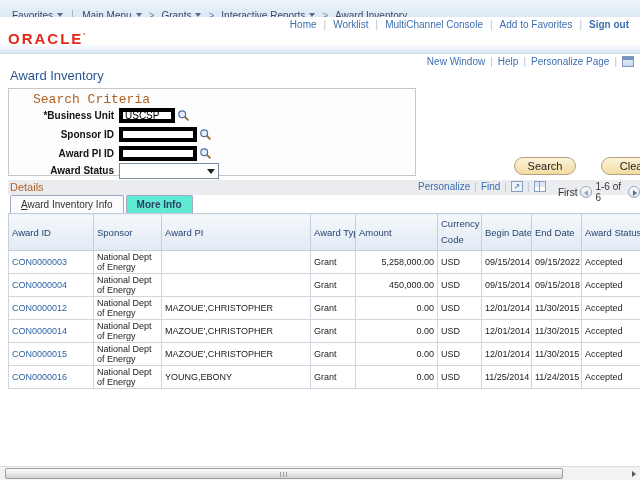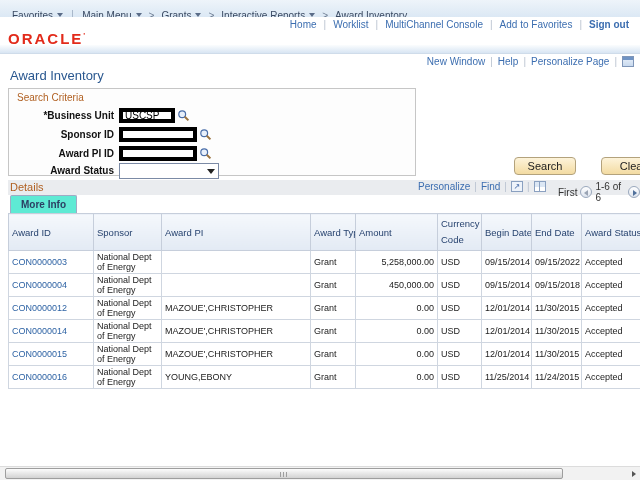--- a/index.html
+++ b/index.html
@@ -38,32 +38,32 @@
   
   .utility { position:absolute; top:56px; right:6px; display:flex; align-items:center; gap:5px; font-size:10px; }
   .ulink { color:#3c6eb0; text-decoration:none; cursor:pointer; }
   .mini-icon { width:12px; height:11px; border:1px solid #7f96b8; background:linear-gradient(#eaf1fa,#c8d9ee); position:relative; }
   .mini-icon::before { content:""; position:absolute; top:0; left:0; right:0; height:3px; background:#6f93c4; }
   
   .page-title { position:absolute; top:68px; left:10px; font-size:13px; color:#29578f; }
   
   .search-box { position:absolute; left:8px; top:88px; width:408px; height:88px;
     border:1px solid #c6c6c6; background:#fdfdfd; }
-  .search-box-title { position:absolute; top:3px; left:8px; color:#b05f20; font-size:10px; }
+  .search-box-title { position:absolute; top:3px; left:24px; color:#b05f20; font-size:13px;font-family:Liberation Mono, monospace; }
   .field-row { position:absolute; left:0; display:flex; align-items:center; height:17px; }
   .field-label { width:110px; text-align:right; font-weight:bold; padding-right:5px; font-size:10px; color:#111; }
   .text-input { height:15px; border:4px solid #000000; background:#fff; font-size:10px;
     padding:0 2px; font-family:"Liberation Sans", sans-serif; }
   .lookup { margin-left:2px; cursor:pointer; display:inline-flex; }
   .select-box { width:100px; height:16px; border:1px solid #7b8aa5; background:#fff; position:relative; cursor:pointer; }
   .select-arrow { position:absolute; right:3px; top:5px; width:0; height:0;
     border-left:4px solid transparent; border-right:4px solid transparent; border-top:5px solid #222; }
   
   .ps-btn { position:absolute; top:157px; height:18px; min-width:62px;
-    background:linear-gradient(#fdf3da,#f3dba2); border:1px solid #b3a27c; border-radius:4px;
+    background:linear-gradient(#fdf3da,#f3dba2); border:1px solid #b3a27c; border-radius:9px;
     font-size:11px; color:#222; text-align:center; line-height:16px; padding:0 12px; cursor:pointer;
     font-family:"Liberation Sans", sans-serif; }
   #search-btn { left:514px; }
   #clear-btn  { left:601px; width:64px; }
   
   .details-band { position:absolute; left:8px; top:180px; width:632px; height:15px; background:#eaecef; }
   .details-title { position:absolute; left:2px; top:1px; color:#b05f20; font-size:11px; }
   .details-links { position:absolute; left:410px; top:1px; display:flex; align-items:center; gap:4px; font-size:10px; }
   .dlink { color:#3c6eb0; text-decoration:none; cursor:pointer; }
   .sq-icon { width:12px; height:11px; border:1px solid #8aa0c0; background:#eef3fa; position:relative;
@@ -225,20 +225,21 @@
     </span>
     <span class="details-pager">
       <span>First</span>
       <span class="circle-btn circle-left"></span>
       <span>1-6 of 6</span>
       <span class="circle-btn circle-right"></span>
     </span>
   </div>
 
   <div class="tabs">
+    <span class="tab tab-light">Award Inventory Info</span>
     <span class="tab tab-shaded">More Info</span>
   </div>
 
   <div class="grid">
     <table class="ps-grid">
       <colgroup>
         <col style="width:85px">
           <col style="width:68px">
           <col style="width:149px">
         <col style="width:45px">

